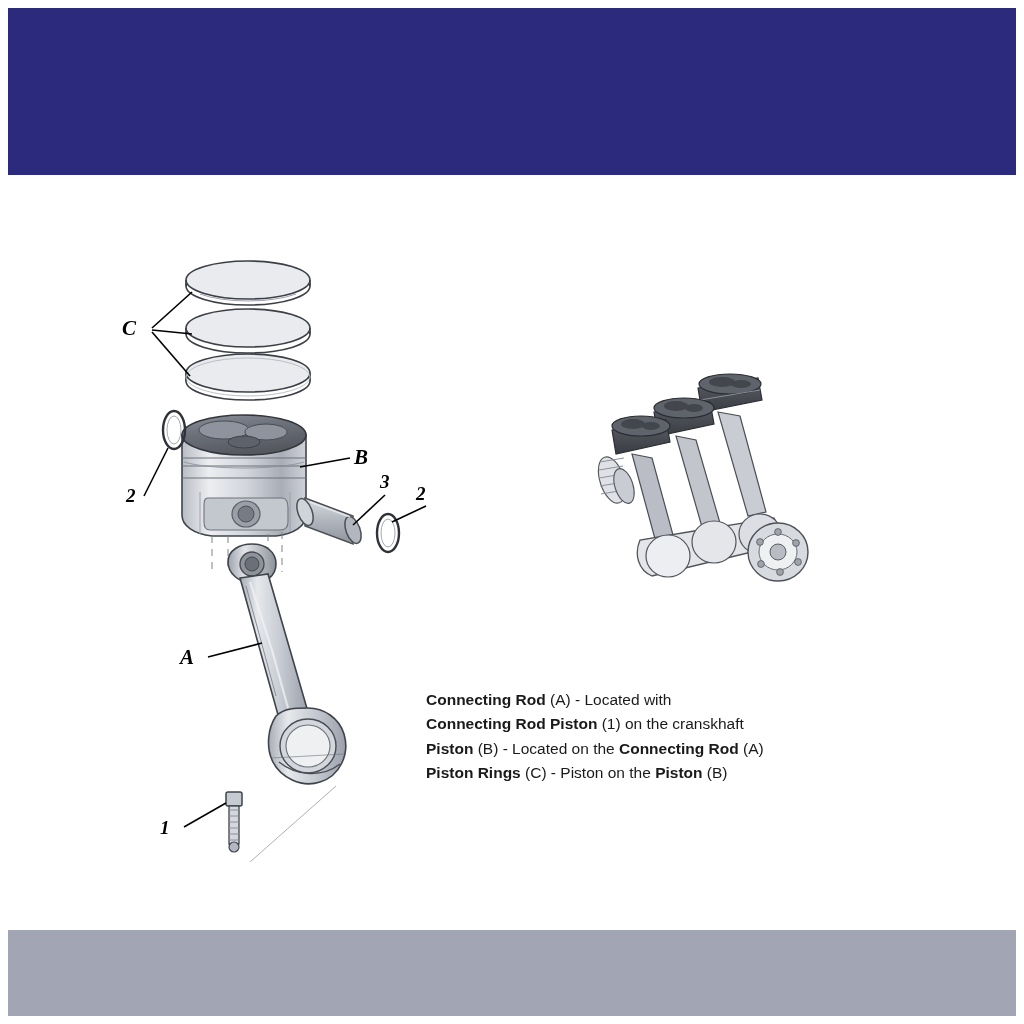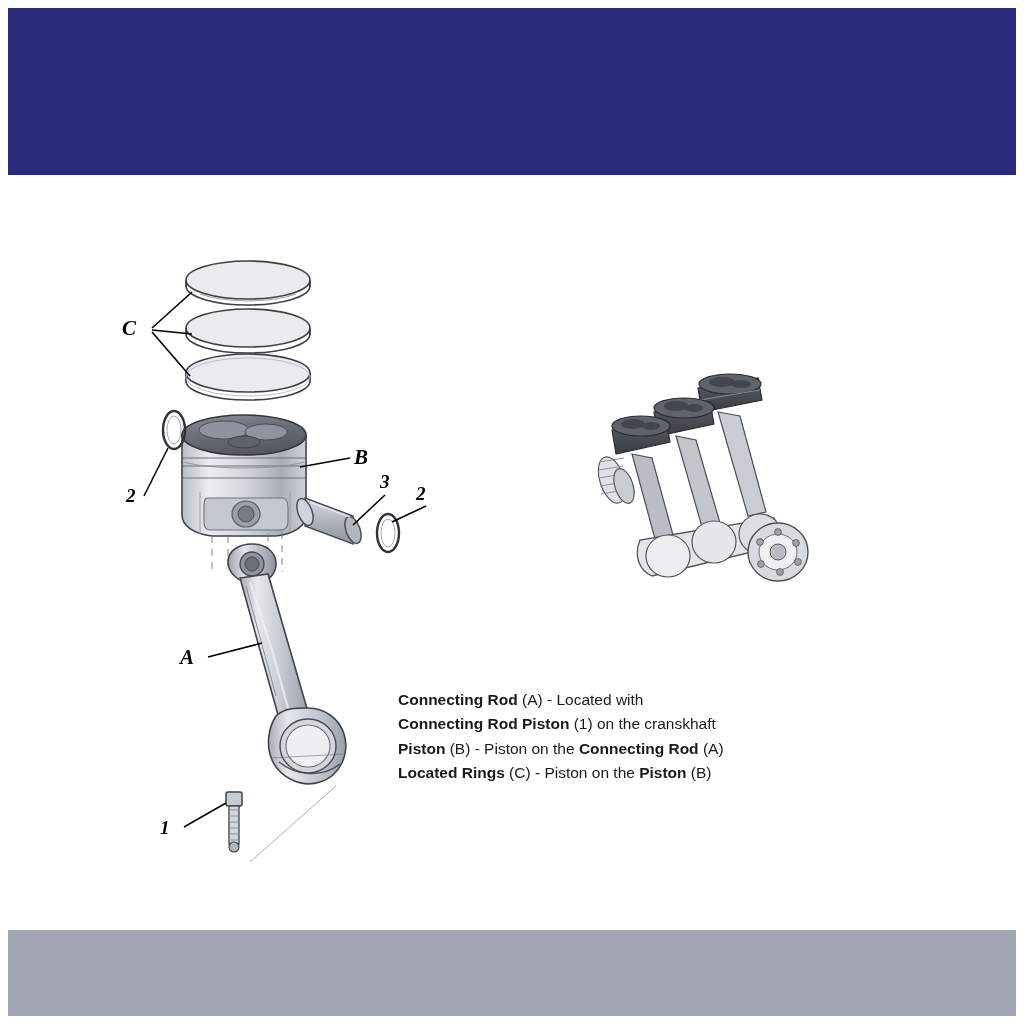--- a/index.html
+++ b/index.html
@@ -53,21 +53,21 @@
     position: absolute;
     left: 398px;
     top: 688px;
     width: 500px;
     font-size: 15.5px;
     line-height: 24.3px;
     color: #1a1a1a;
     font-family: "Liberation Sans", sans-serif;
   }
   .caption b { font-weight: bold; }
-  .caption .line { white-space: nowrap; }
+  .caption .line { white-space: nowrap; margin-left: 28px; }
   .lbl {
     font-family: "Liberation Serif", serif;
     font-style: italic;
     font-weight: bold;
     font-size: 21px;
     fill: #000000;
   }
   .num {
     font-family: "Liberation Serif", serif;
     font-style: italic;
@@ -302,20 +302,20 @@
   </div>
 
   <div class="caption">
     <div class="line">
       <b>Connecting Rod</b><span> (A) - Located with</span>
     </div>
     <div class="line">
       <b>Connecting Rod Piston</b><span> (1) on the cranskhaft</span>
     </div>
     <div class="line">
-      <b>Piston</b><span> (B) - Piston on the </span><b>Connecting Rod</b><span> (A)</span>
+      <b>Piston</b><span> (B) - Located on the </span><b>Connecting Rod</b><span> (A)</span>
     </div>
     <div class="line">
-      <b>Located Rings</b><span> (C) - Piston on the </span><b>Piston</b><span> (B)</span>
+      <b>Piston Rings</b><span> (C) - Piston on the </span><b>Piston</b><span> (B)</span>
     </div>
   </div>
 
 </div>
 
 </body></html>

